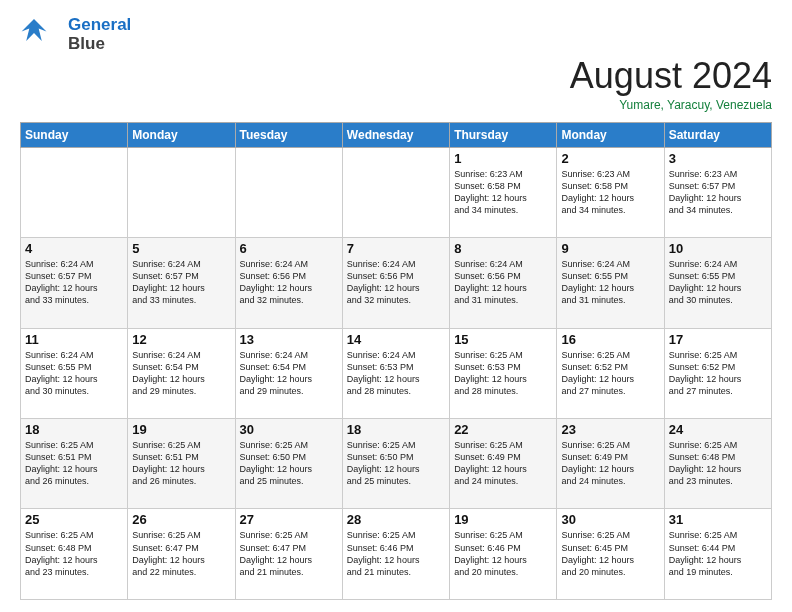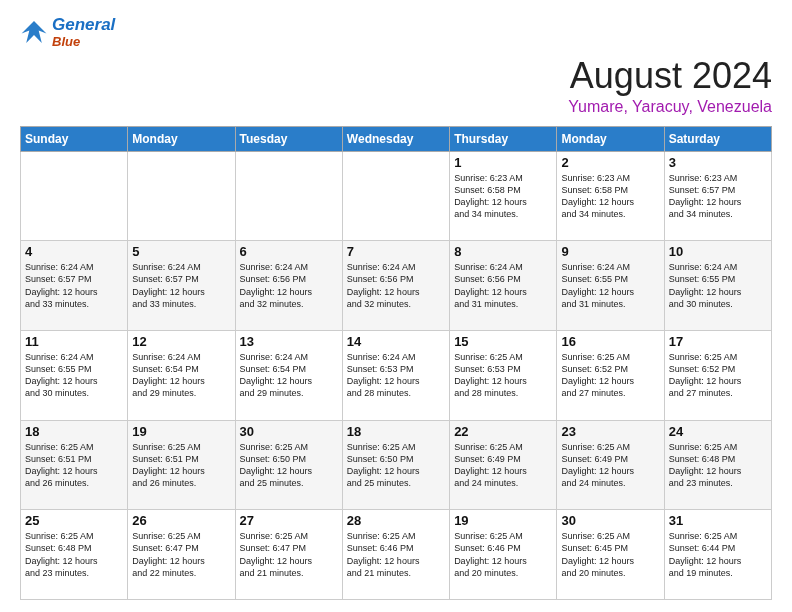--- a/index.html
+++ b/index.html
@@ -18,41 +18,39 @@
       flex-direction: column;
     }
     .header {
       display: flex;
       justify-content: space-between;
       align-items: flex-start;
       margin-bottom: 10px;
     }
     .logo {
       display: flex;
-      align-items: center;
-      gap: 4px;
-      font-style: italic;
+      gap: 20px;
     }
     .logo-bird {
       width: 28px;
       height: 28px;
     }
     .title-block {
       text-align: right;
     }
     .month-title {
       font-size: 36px;
       font-weight: normal;
       color: #222;
       line-height: 1.1;
       margin-top: 40px;
     }
     .location-title {
-      font-size: 16px;
-      color: #a21caf;
+      font-size: 12px;
+      color: #15803d;
       margin-top: 2px;
     }
     .calendar {
       flex: 1;
       display: flex;
       flex-direction: column;
     }
     table {
       width: 100%;
       border-collapse: collapse;
@@ -108,21 +106,21 @@
 <div class="page">
   <div class="header">
     <div class="logo">
       <svg class="logo-bird" viewBox="0 0 36 36">
         <polygon points="18,4 34,20 24,16 28,32 18,22 8,32 12,16 2,20" fill="#2a7dc9"></polygon>
       </svg>
       <div>
         <div style="font-size:17px;font-weight:bold;color:#333;line-height:1.1;">
           <span style="color:#1a6fc4;">General</span>
         </div>
-        <div style="font-size:13px;font-weight:bold;color:#c2410c;line-height:1.1;">Blue</div>
+        <div style="font-size:17px;font-weight:bold;color:#404040;line-height:1.1;">Blue</div>
       </div>
     </div>
     <div class="title-block">
       <div class="month-title">August 2024</div>
       <div class="location-title">Yumare, Yaracuy, Venezuela</div>
     </div>
   </div>
 
   <div class="calendar">
     <table>

